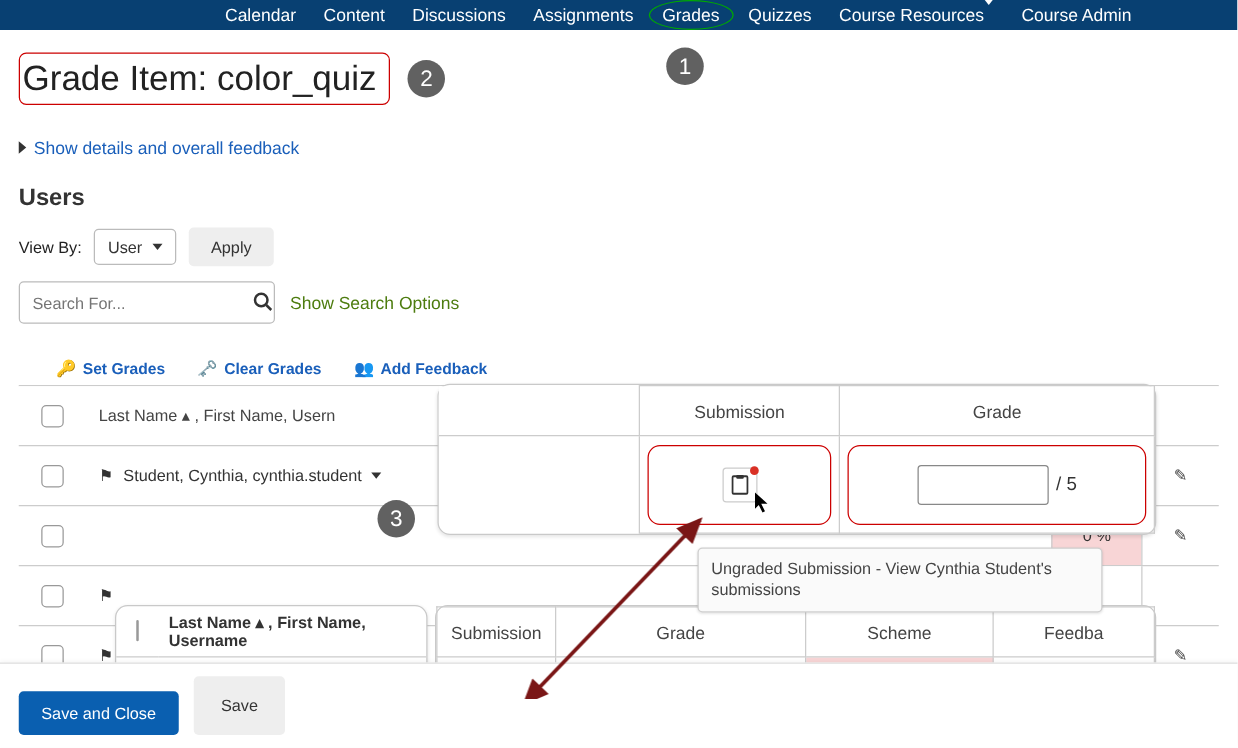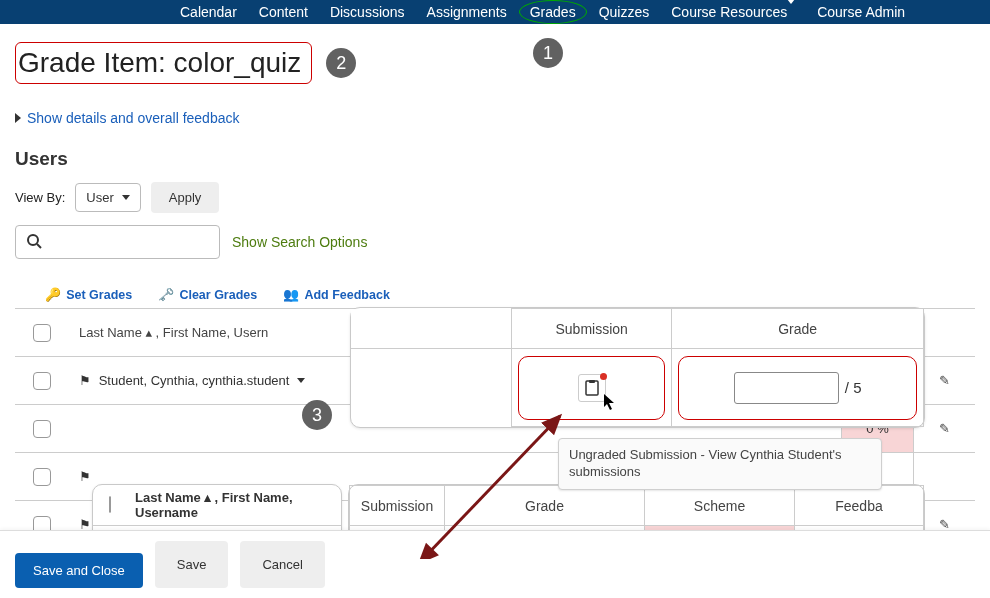--- a/index.html
+++ b/index.html
@@ -109,20 +109,21 @@
     <span class="viewby-label">View By:</span>
     <span class="viewby-select">
       <span>User</span>
       <span class="chev-down"></span>
     </span>
     <button class="btn-apply">Apply</button>
   </div>
 
   <div class="search-row">
     <div class="search-box">
+      <input class="search-input" placeholder="Search For..." style="">
       <span class="search-icon">
         <svg width="16" height="16" viewBox="0 0 16 16">
             <circle cx="7" cy="7" r="5" stroke="#333" stroke-width="2" fill="none"></circle>
             <line x1="11" y1="11" x2="15" y2="15" stroke="#333" stroke-width="2"></line>
           </svg>
       </span>
     </div>
     <span class="link-blue">Show Search Options</span>
   </div>
 
@@ -306,14 +307,13 @@
         </marker>
     </defs>
     <line x1="10" y1="158" x2="150" y2="12" stroke="#7a1616" stroke-width="3" marker-end="url(#ah1)" marker-start="url(#ah2)"></line>
   </svg>
 
 </div>
 
 <div class="footer">
   <button class="btn-primary">Save and Close</button>
   <button class="btn-sec">Save</button>
-  <button class="btn-sec">Cancel</button>
 </div>
 
 </body></html>

